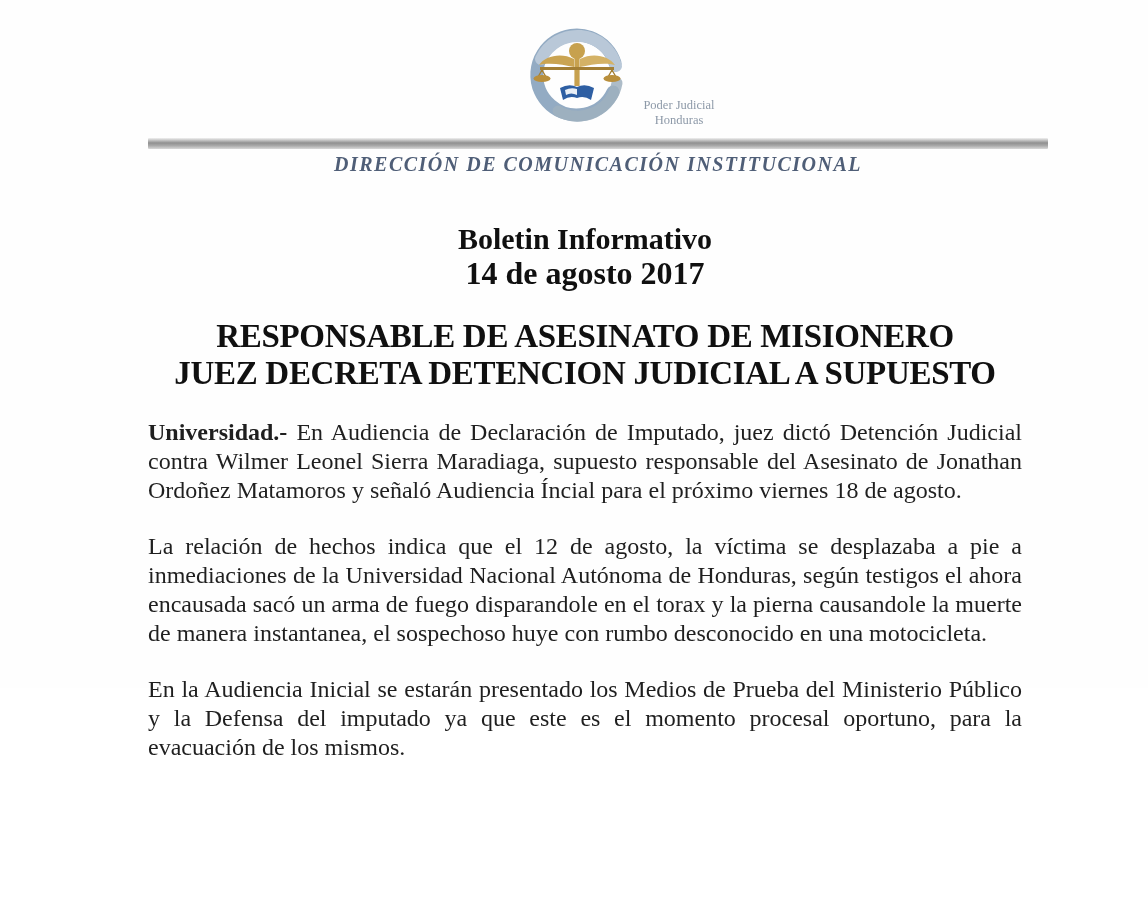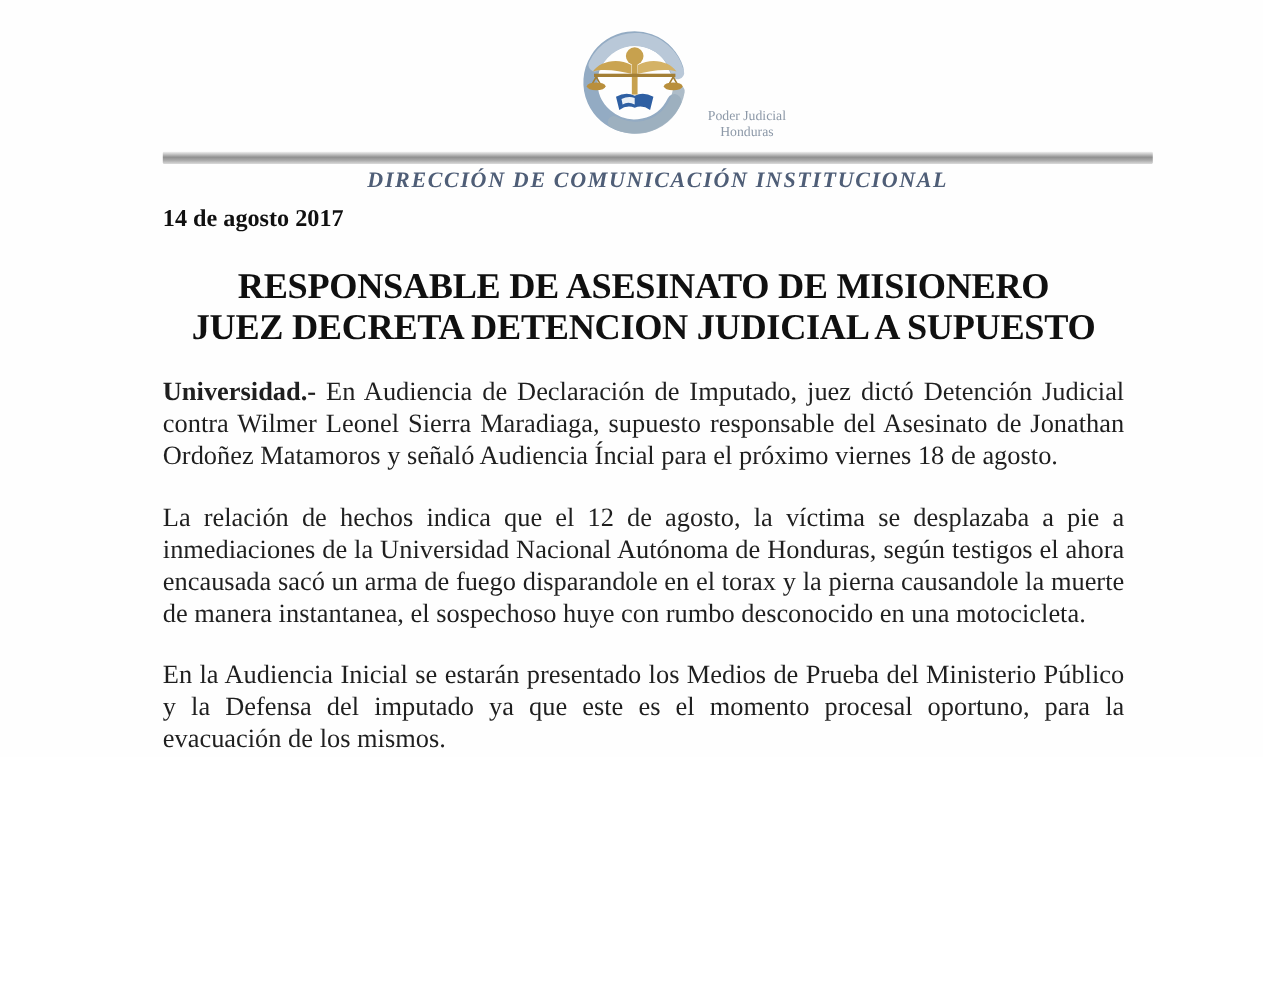--- a/index.html
+++ b/index.html
@@ -36,21 +36,21 @@
     font-style:italic;
   }
 
   
   .article{padding:0 126px 0 148px;}
   .bulletin-title{
     margin:41px 0 0;text-align:center;
     font-size:30px;line-height:34px;font-weight:bold;color:var(--heading-text);
   }
   .bulletin-date{
-    font-size:22px;line-height:34px;font-weight:bold;color:var(--heading-text);
+    text-align:center;font-size:32px;line-height:34px;font-weight:bold;color:var(--heading-text);
   }
   .headline{
     margin:28px 0 26px;text-align:center;
     font-size:33px;line-height:37px;font-weight:bold;color:var(--heading-text);
     letter-spacing:-0.3px;
   }
   .headline span{display:block;}
   .article-body p{
     margin:0 0 27px;text-align:justify;
     font-size:24px;line-height:29px;color:var(--body-text);
@@ -98,20 +98,21 @@
     </div>
 
     <div class="header-band">
       <div class="gradient-bar"></div>
       <div class="department">DIRECCIÓN DE COMUNICACIÓN INSTITUCIONAL</div>
     </div>
 
   </header>
 
   <main class="article">
+    <h1 class="bulletin-title">Boletin Informativo</h1>
     <div class="bulletin-date">14 de agosto 2017</div>
     <h2 class="headline">
       <span>RESPONSABLE DE ASESINATO DE MISIONERO</span>
       <span>JUEZ DECRETA DETENCION JUDICIAL A SUPUESTO</span>
     </h2>
     <div class="article-body" id="paragraphs">
         <p><strong>Universidad.-</strong> En Audiencia de Declaración de Imputado, juez dictó Detención Judicial contra Wilmer Leonel Sierra Maradiaga, supuesto responsable del Asesinato de Jonathan Ordoñez Matamoros y señaló Audiencia Íncial para el próximo viernes 18 de agosto.</p>
         <p>La relación de hechos indica que el 12 de agosto, la víctima se desplazaba a pie a inmediaciones de la Universidad Nacional Autónoma de Honduras, según testigos el ahora encausada sacó un arma de fuego disparandole en el torax y la pierna causandole la muerte de manera instantanea, el sospechoso huye con rumbo desconocido en una motocicleta.</p>
         <p>En la Audiencia Inicial se estarán presentado los Medios de Prueba del Ministerio Público y la Defensa del imputado ya que este es el momento procesal oportuno, para la evacuación de los mismos.</p>
       </div>

